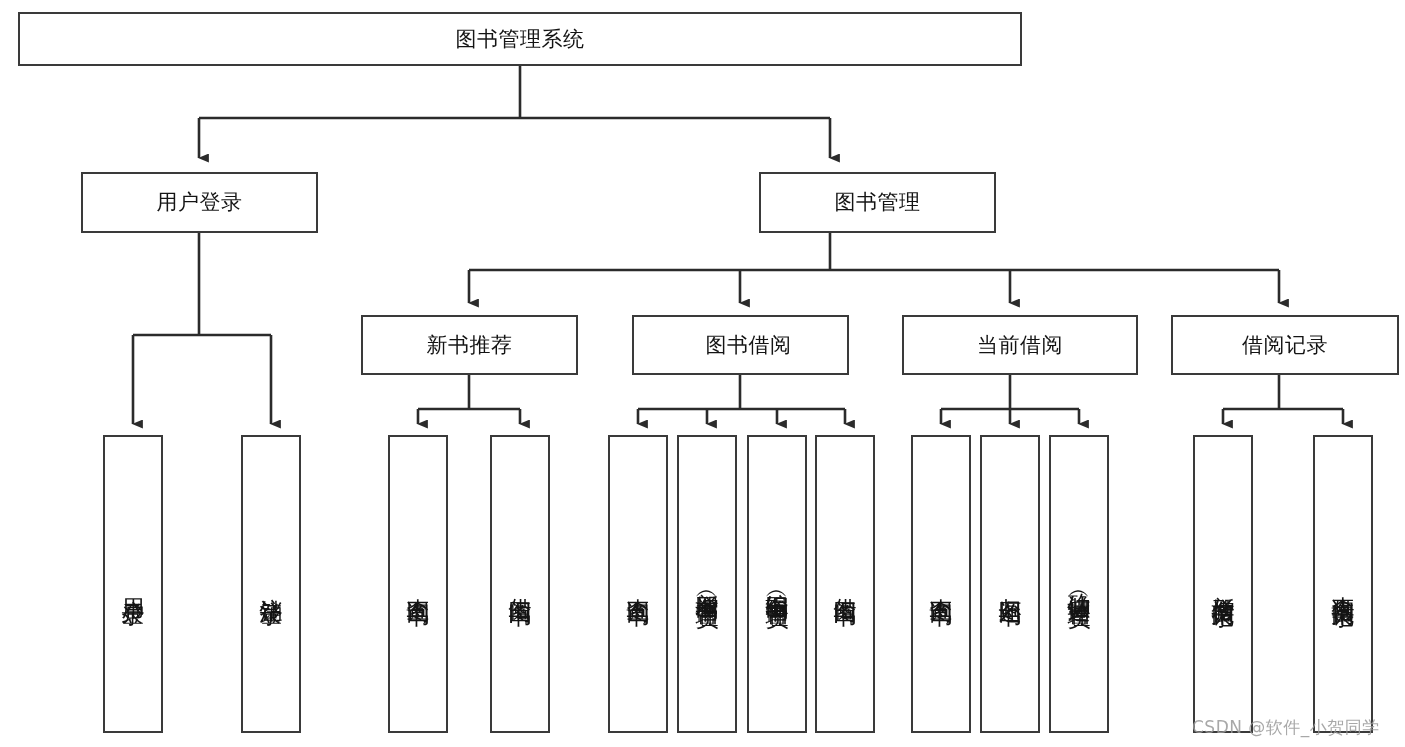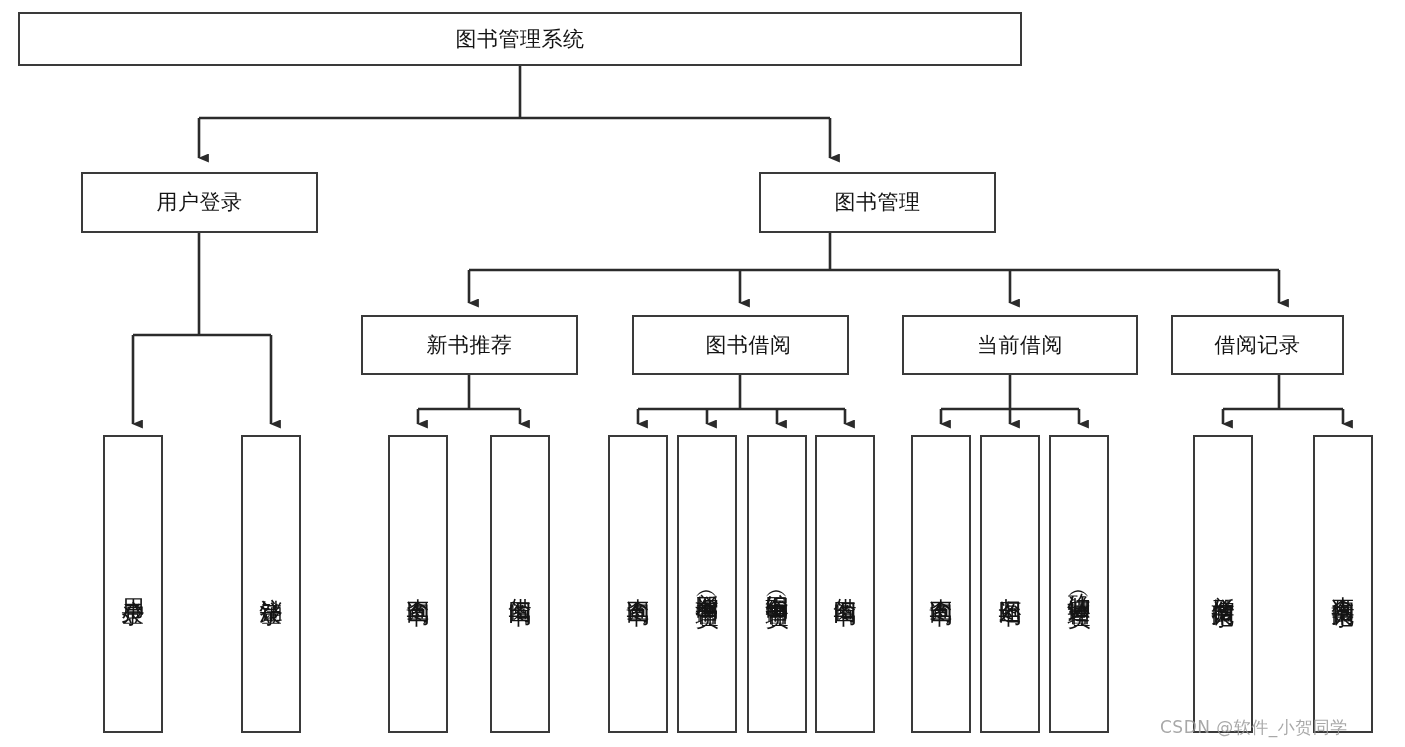--- a/index.html
+++ b/index.html
@@ -139,21 +139,21 @@
   </div>
 
   <div class="node" style="left:632px; top:315px; width:217px; height:60px;padding-left:16px;">
     <span class="label">图书借阅</span>
   </div>
 
   <div class="node" style="left:902px; top:315px; width:236px; height:60px;">
     <span class="label">当前借阅</span>
   </div>
 
-  <div class="node" style="left:1171px; top:315px; width:173px; height:60px;">
+  <div class="node" style="left:1171px; top:315px; width:228px; height:60px;">
     <span class="label">借阅记录</span>
   </div>
 
   <div class="leaf" style="left:103px; top:435px; width:60px; height:298px;">
     <span class="vlabel">用户登录</span>
   </div>
 
   <div class="leaf" style="left:241px; top:435px; width:60px; height:298px;">
     <span class="vlabel">注销登录</span>
   </div>
@@ -195,15 +195,15 @@
   </div>
 
   <div class="leaf" style="left:1193px; top:435px; width:60px; height:298px;">
     <span class="vlabel">新增借阅记录</span>
   </div>
 
   <div class="leaf" style="left:1313px; top:435px; width:60px; height:298px;">
     <span class="vlabel">查询借阅记录</span>
   </div>
 
-  <div class="watermark" style="left:1160px; top:716px;">CSDN @软件_小贺同学</div>
+  <div class="watermark" style="left:1192px; top:716px;">CSDN @软件_小贺同学</div>
 
 </div>
 
 </body></html>

